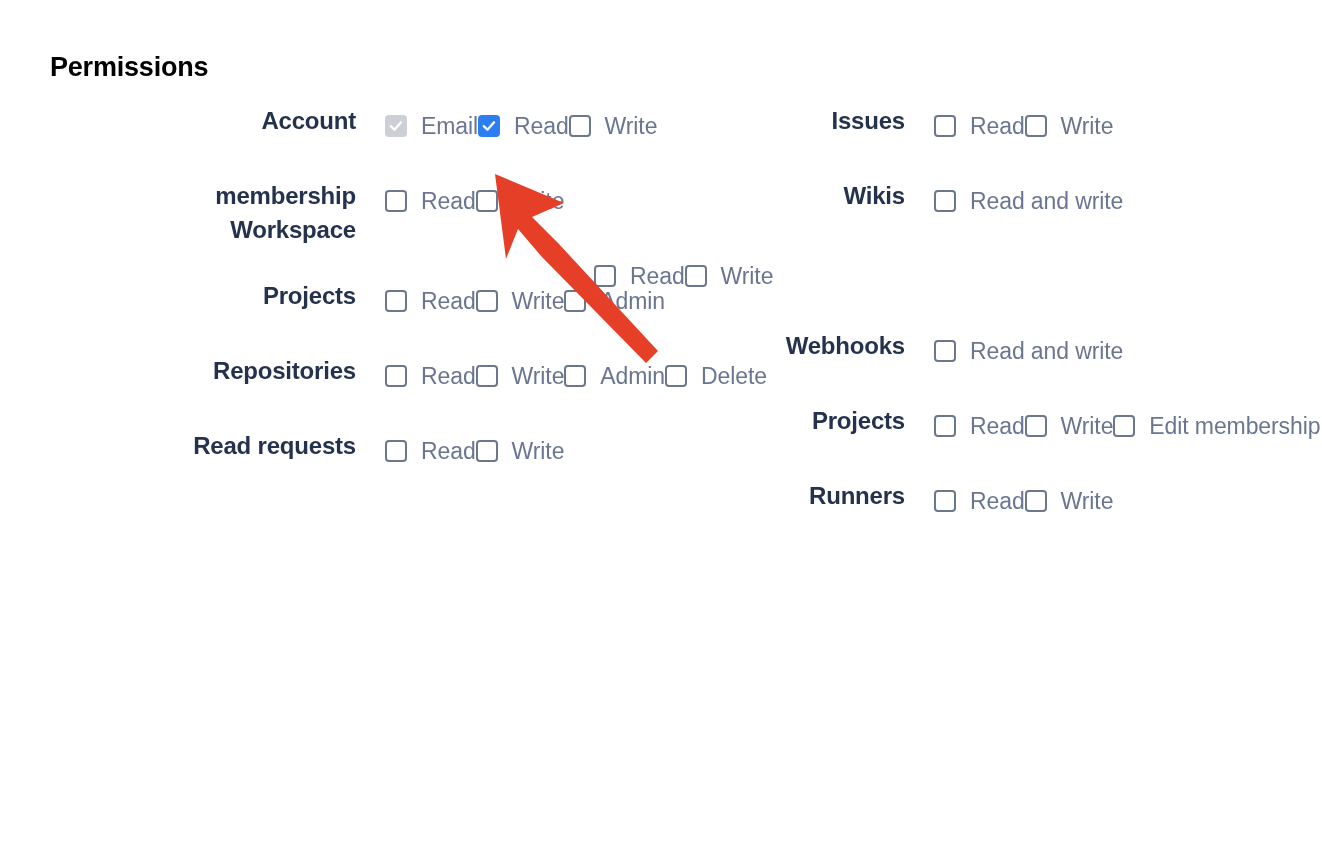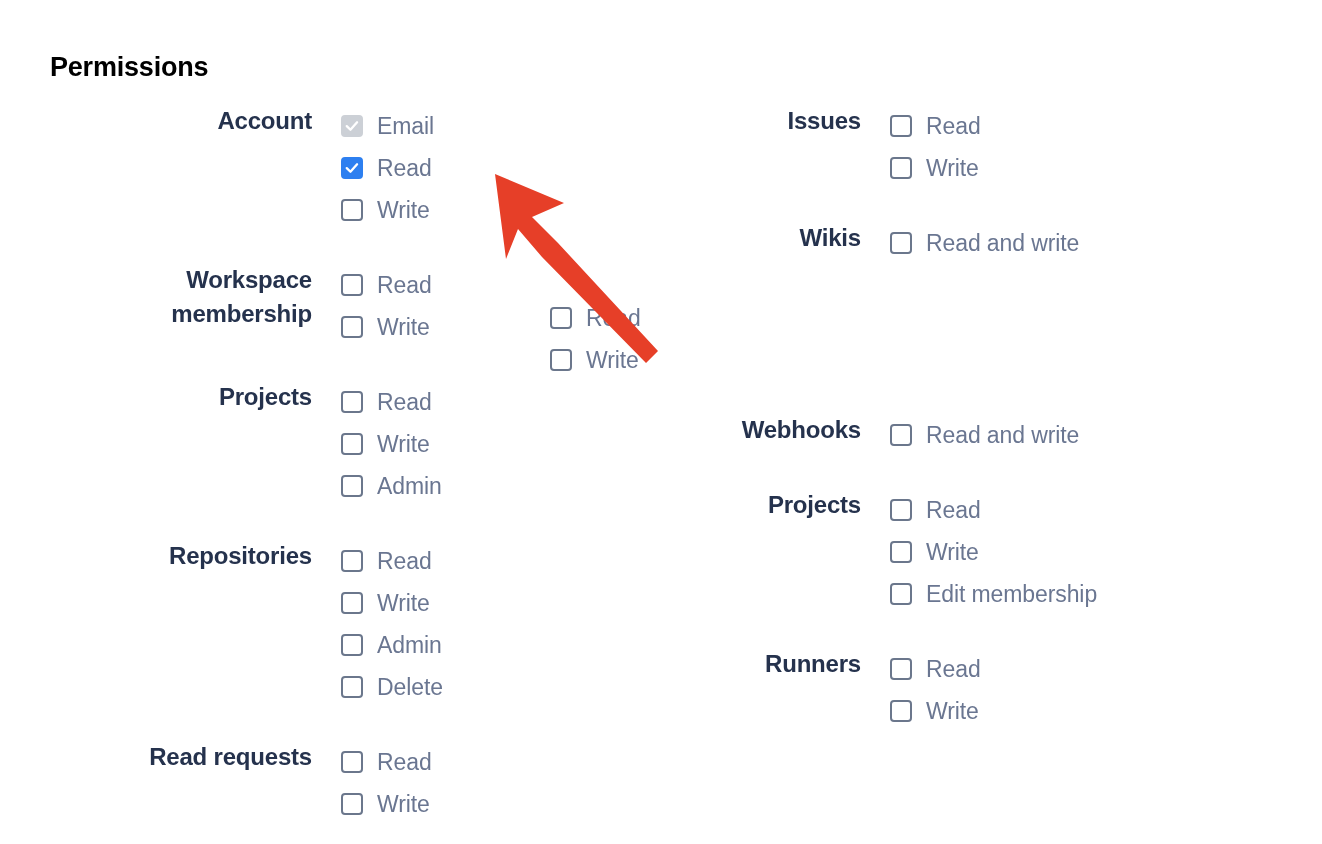--- a/index.html
+++ b/index.html
@@ -30,20 +30,21 @@
     font-weight: bold;
     color: #000000;
     letter-spacing: -0.2px;
     line-height: 34px;
   }
 
   
   .col {
     position: absolute;
     top: 104px;
+    padding-left: 44px;
   }
   .col-left  { left: 0px;   width: 560px; }
   .col-right { left: 550px; width: 620px; }
 
   
   .perm-group {
     display: flex;
     align-items: flex-start;
     margin-bottom: 32px;
   }
@@ -61,21 +62,21 @@
     display: flex;
     flex-direction: column;
     justify-content: center;
     box-sizing: border-box;
   }
   .col-left  .group-label { width: 341px; }
   .col-right .group-label { width: 340px; }
 
   .options {
     display: flex;
-    flex-direction: column;
+    flex-direction: row;
     flex: 1 1 auto;
     padding-top: 1px;
   }
 
   
   .opt-row {
     display: flex;
     align-items: center;
     height: 42px;
   }
@@ -161,22 +162,22 @@
             <span class="opt-label">Read</span>
           </div>
           <div class="opt-row">
             <span class="cbox"></span>
             <span class="opt-label">Write</span>
           </div>
         </div>
       </div>
       <div class="perm-group">
         <div class="group-label">
+          <span>membership</span>
           <span>Workspace</span>
-          <span>membership</span>
         </div>
         <div class="options">
           <div class="opt-row">
             <span class="cbox"></span>
             <span class="opt-label">Read</span>
           </div>
           <div class="opt-row">
             <span class="cbox"></span>
             <span class="opt-label">Write</span>
           </div>

